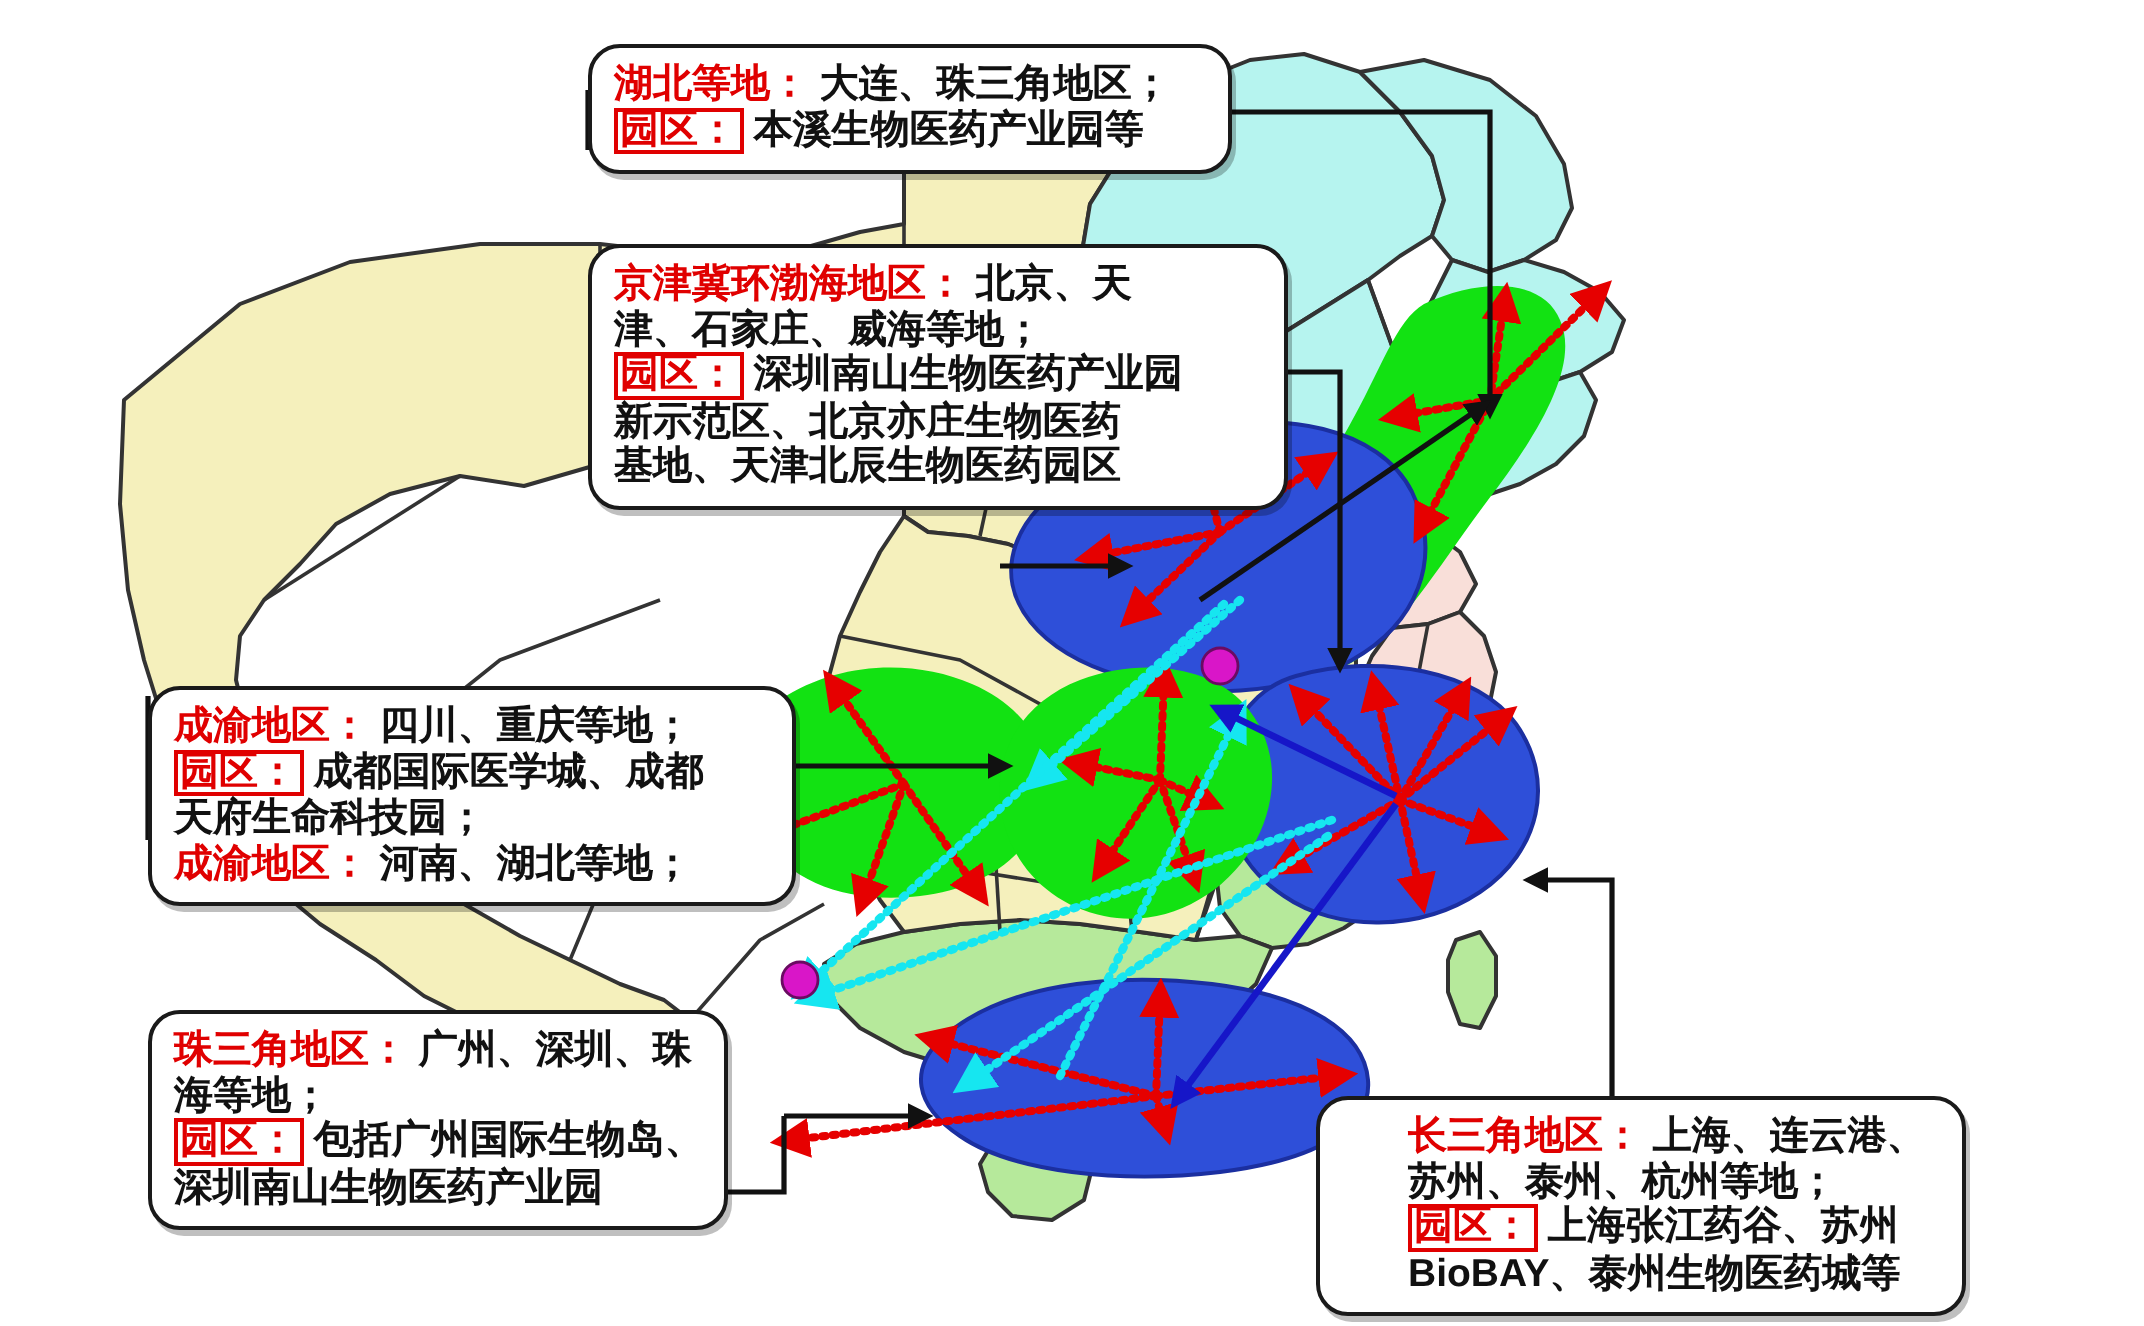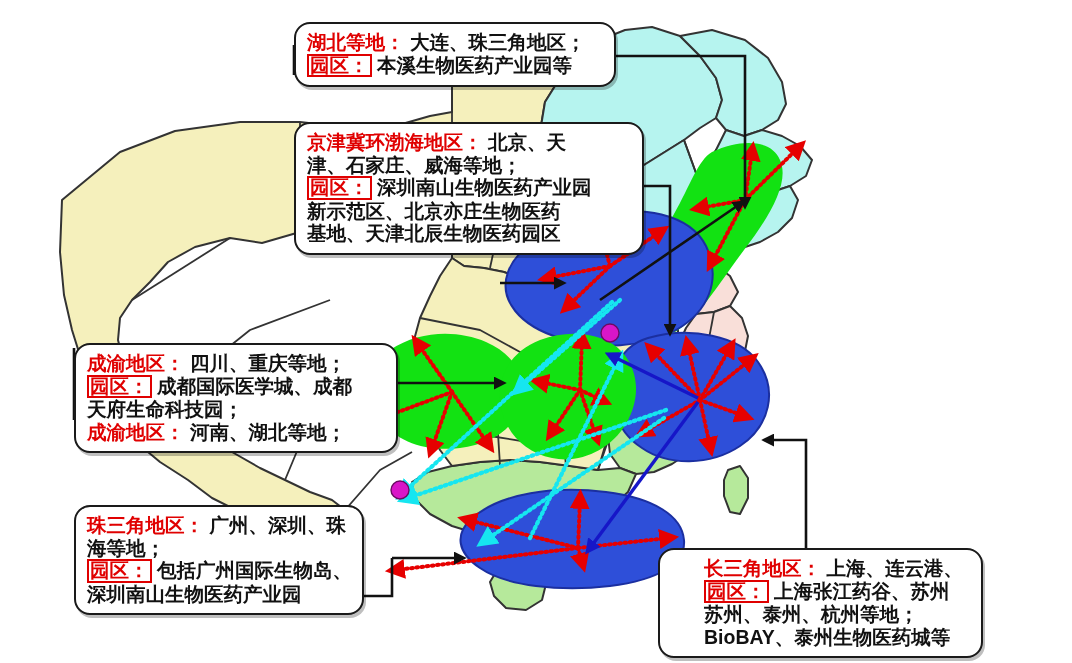--- a/index.html
+++ b/index.html
@@ -330,23 +330,23 @@
     <div class="cline">
       <span class="ctxt">深圳南山生物医药产业园</span>
     </div>
   </div>
 
   <div class="callout" id="box-yangtze">
     <div class="cline">
       <span class="ctag">长三角地区：</span><span class="ctxt"> 上海、连云港、</span>
     </div>
     <div class="cline">
+      <span class="ctxt">苏州、泰州、杭州等地；</span>
+    </div>
+    <div class="cline">
       <span class="ctag-box" style="border: 2px solid rgb(224, 0, 0); padding: 0px 1px; line-height: 1; display: inline-block;">园区：</span><span class="ctxt"> 上海张江药谷、苏州</span>
     </div>
     <div class="cline">
-      <span class="ctxt">苏州、泰州、杭州等地；</span>
-    </div>
-    <div class="cline">
       <span class="ctxt">BioBAY、泰州生物医药城等</span>
     </div>
   </div>
 
 </div>
 
 </body></html>

